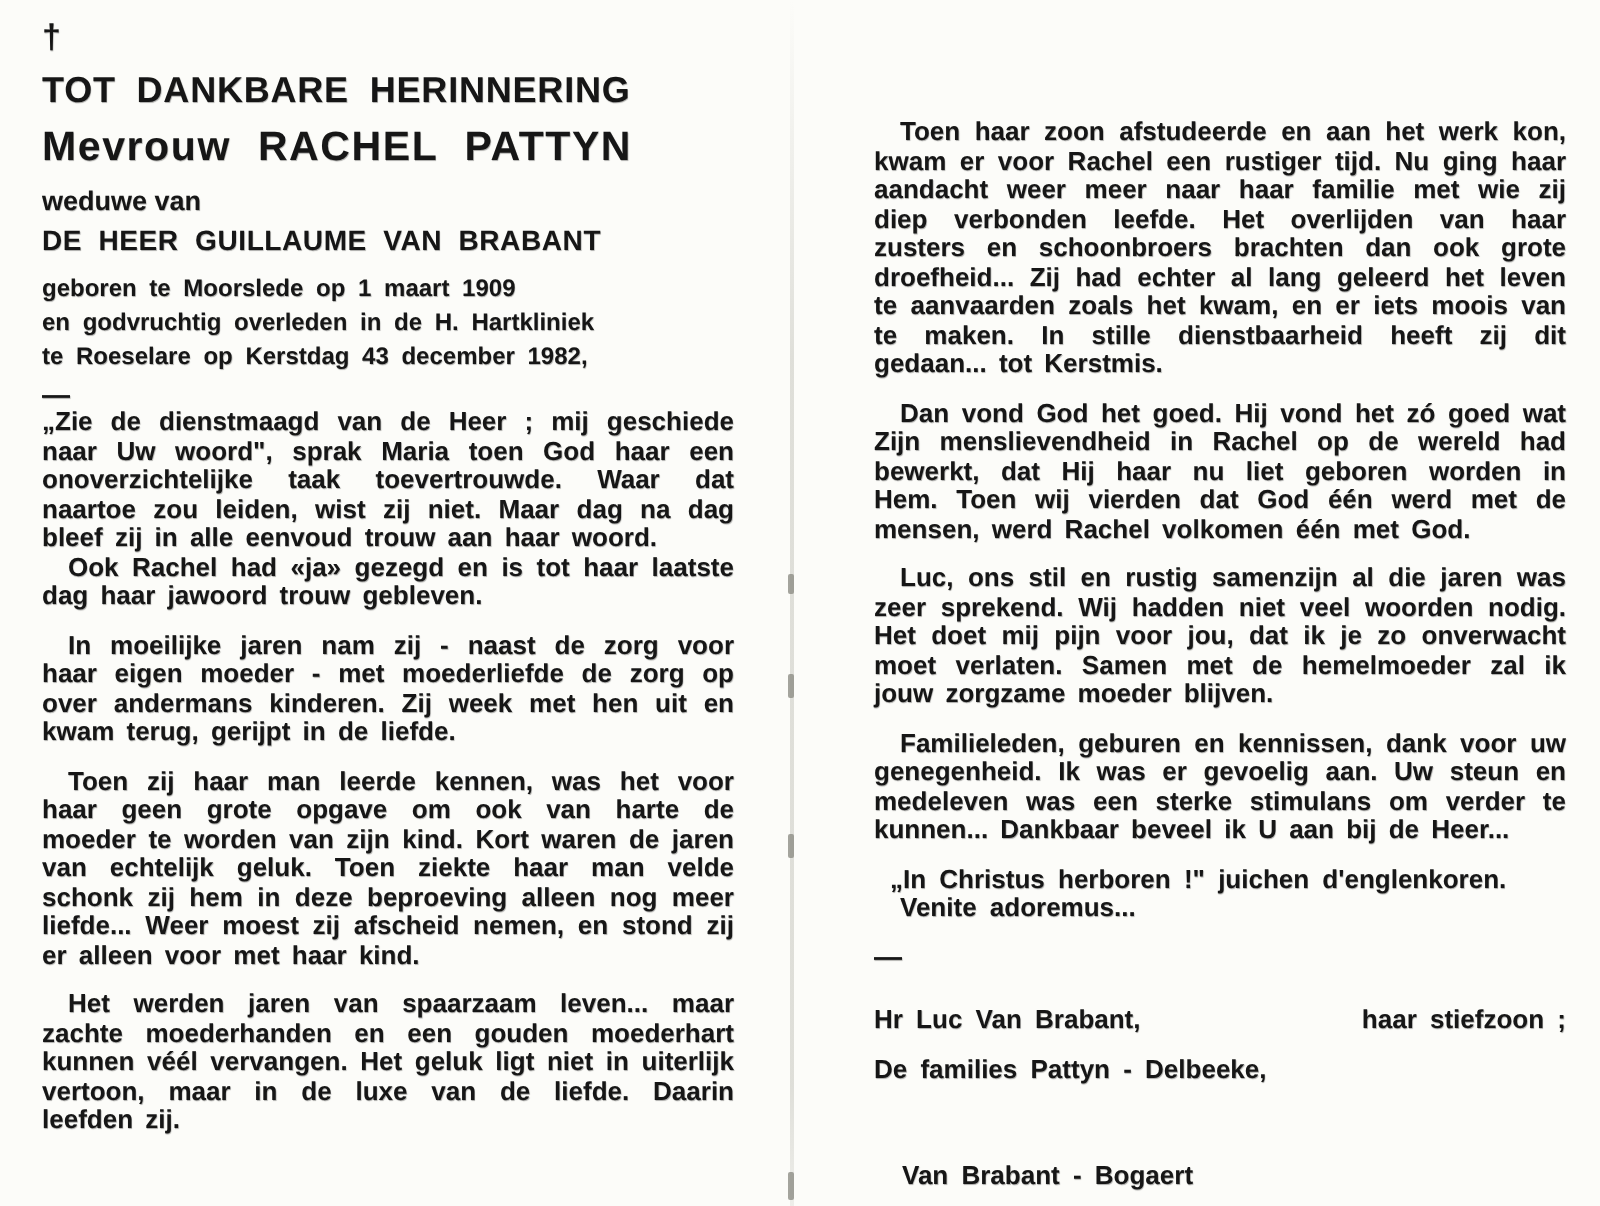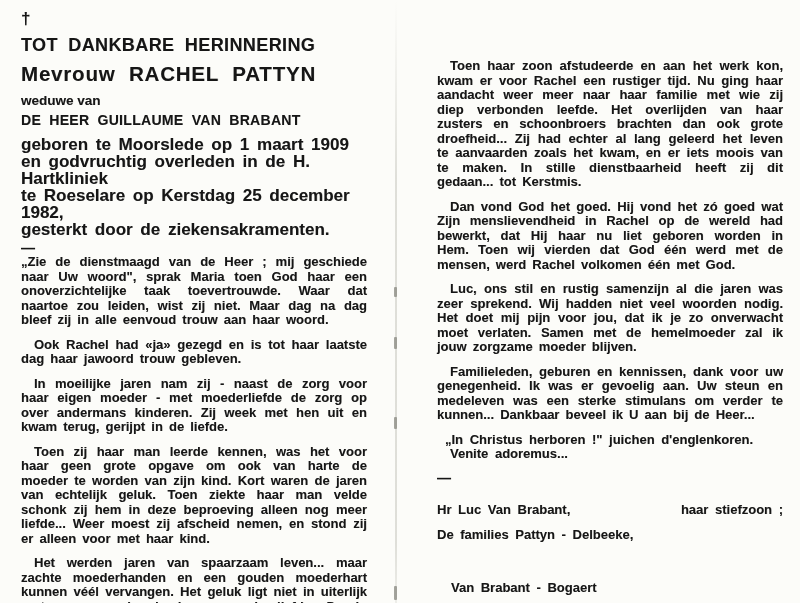--- a/index.html
+++ b/index.html
@@ -37,33 +37,33 @@
     font-size: 20.5px; line-height: 24px;
     letter-spacing: 0.8px; word-spacing: 7px;
     font-weight: 700;
   }
   .widow { font-size: 13.5px; line-height: 17px; margin-top: 3px; }
   .husband {
     font-size: 14px; line-height: 18px; margin-top: 2px;
     letter-spacing: 0.3px; word-spacing: 4px;
   }
   .vitals { margin-top: 7px; }
-  .vital-line { font-size: 17px; line-height: 17px; word-spacing: 3px; }
+  .vital-line { font-size: 12px; line-height: 17px; word-spacing: 3px; }
 
   .dash { font-size: 14px; line-height: 14px; margin-top: 3px; letter-spacing: -1px; }
 
   p.para {
     margin: 10px 0 0 0;
     text-align: justify;
     text-indent: 13px;
     word-spacing: 2.5px;
   }
   p.para.first { margin-top: 0; }
   p.para.no-indent { text-indent: 0; }
-  p.para.tight { margin-top: 10px; }
+  p.para.tight { margin-top: 0; }
 
   .quote-block { margin-top: 10px; }
   .quote-l1 { text-indent: 8px; word-spacing: 3px; }
   .quote-l2 { text-indent: 13px; word-spacing: 3px; }
 
   .closing-dash { margin-top: 9px; font-size: 14px; letter-spacing: -1px; }
 
   .ack { margin-top: 17px; }
   .ack-row {
     display: flex; justify-content: space-between;
@@ -106,22 +106,21 @@
   <div class="col col-left">
     <div class="cross">†</div>
     <div class="h-line first">TOT DANKBARE HERINNERING</div>
     <div class="name">Mevrouw RACHEL PATTYN</div>
     <div class="widow">weduwe van</div>
     <div class="husband">DE HEER GUILLAUME VAN BRABANT</div>
 
     <div class="vitals">
       <div class="vital-line">geboren te Moorslede op 1 maart 1909</div>
       <div class="vital-line">en godvruchtig overleden in de H. Hartkliniek</div>
-      <div class="vital-line">te Roeselare op Kerstdag 25 december 1982,</div>
-      <div class="vital-line">gesterkt door de ziekensakramenten.</div>
+      <div class="vital-line">te Roeselare op Kerstdag 43 december 1982,</div>
     </div>
 
     <div class="dash">—</div>
 
     <p class="para first no-indent">„Zie de dienstmaagd van de Heer ; mij geschiede naar Uw woord", sprak Maria toen God haar een onoverzichtelijke taak toevertrouwde. Waar dat naartoe zou leiden, wist zij niet. Maar dag na dag bleef zij in alle eenvoud trouw aan haar woord.</p>
     <p class="para tight">Ook Rachel had «ja» gezegd en is tot haar laatste dag haar jawoord trouw gebleven.</p>
     <p class="para">In moeilijke jaren nam zij - naast de zorg voor haar eigen moeder - met moederliefde de zorg op over andermans kinderen. Zij week met hen uit en kwam terug, gerijpt in de liefde.</p>
     <p class="para">Toen zij haar man leerde kennen, was het voor haar geen grote opgave om ook van harte de moeder te worden van zijn kind. Kort waren de jaren van echtelijk geluk. Toen ziekte haar man velde schonk zij hem in deze beproeving alleen nog meer liefde... Weer moest zij afscheid nemen, en stond zij er alleen voor met haar kind.</p>
     <p class="para">Het werden jaren van spaarzaam leven... maar zachte moederhanden en een gouden moederhart kunnen véél vervangen. Het geluk ligt niet in uiterlijk vertoon, maar in de luxe van de liefde. Daarin leefden zij.</p>
   </div>

